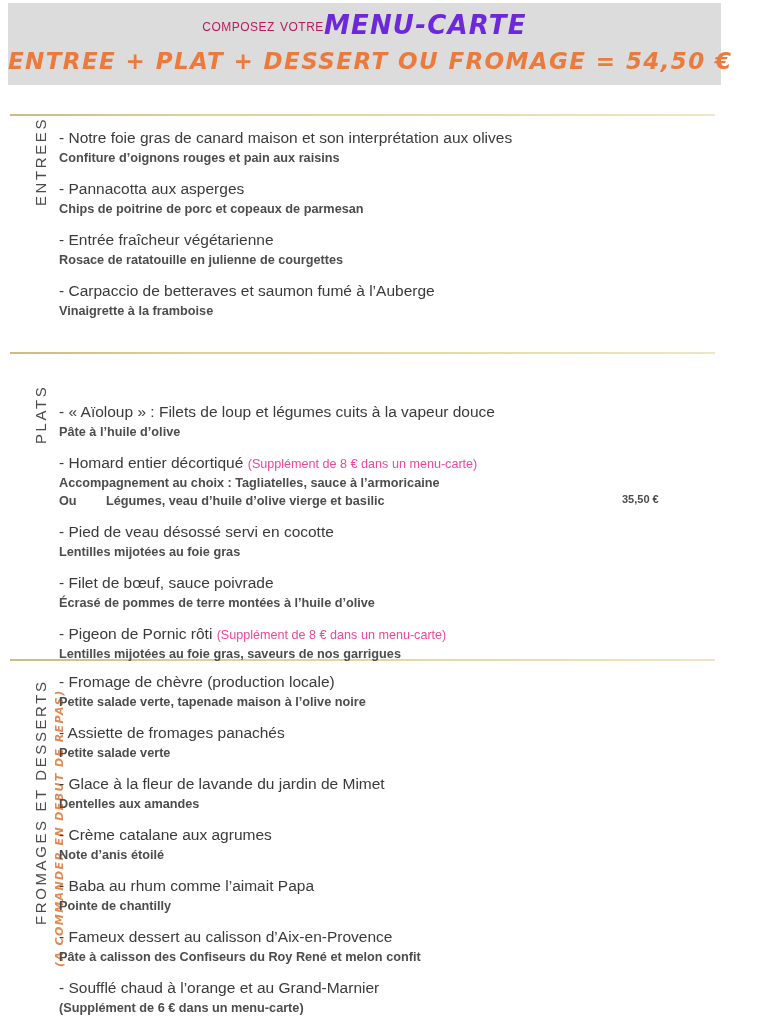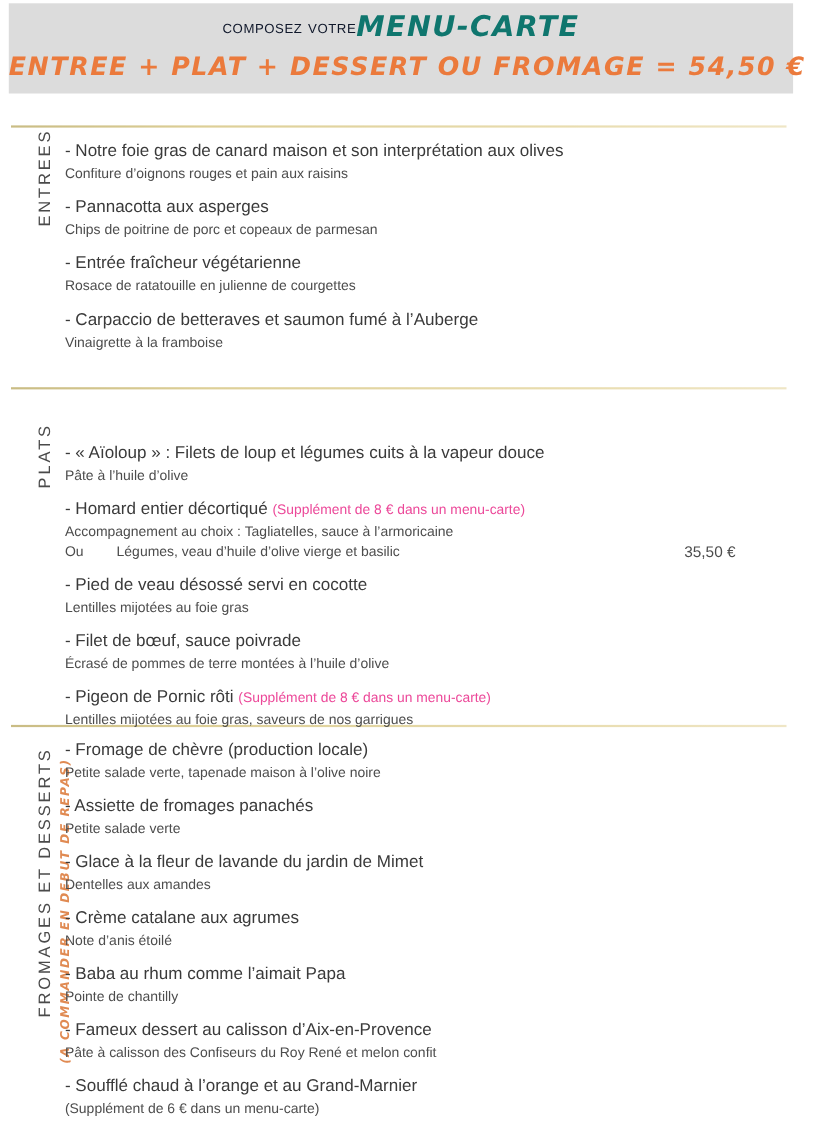--- a/index.html
+++ b/index.html
@@ -34,32 +34,32 @@
     top: 9px;
     width: 100%;
     text-align: center;
     white-space: nowrap;
     line-height: 1;
   }
   .compose-text {
     font-family: "Liberation Sans", sans-serif;
     font-size: 16.5px;
     letter-spacing: 0.5px;
-    color: #0f172a;
+    color: #be185d;
     font-variant: small-caps;
     text-transform: lowercase;
     font-weight: 400;
     vertical-align: middle;
   }
   .menu-carte-text {
     font-family: "DejaVu Sans", sans-serif;
     font-size: 26px;
     font-style: italic;
     font-weight: bold;
-    color: #0f766e;
+    color: #6d28d9;
     letter-spacing: 1.2px;
     vertical-align: middle;
   }
   .header-line2 {
     position: absolute;
     left: 0;
     top: 47px;
     width: 100%;
     text-align: right;
     white-space: nowrap;
@@ -142,30 +142,31 @@
     font-size: 12.6px;
     color: #ec4899;
   }
   .item-desc {
     font-family: "Liberation Sans", sans-serif;
     font-size: 12.7px;
     color: #4c4c4c;
     line-height: 1.42;
     padding-left: 59px;
     padding-right: 60px;
+    font-weight: bold;
   }
   .item-desc .indent-ou {
     display: inline-block;
     min-width: 47px;
   }
   .price {
     position: absolute;
     left: 622px;
     font-family: "Liberation Sans", sans-serif;
-    font-size: 14px;
+    font-size: 11px;
     color: #4c4c4c;
     white-space: nowrap;
     line-height: 1.42;
     text-align: center;
   }
 </style>
 </head>
 <body>
 
 <div class="header-band">

